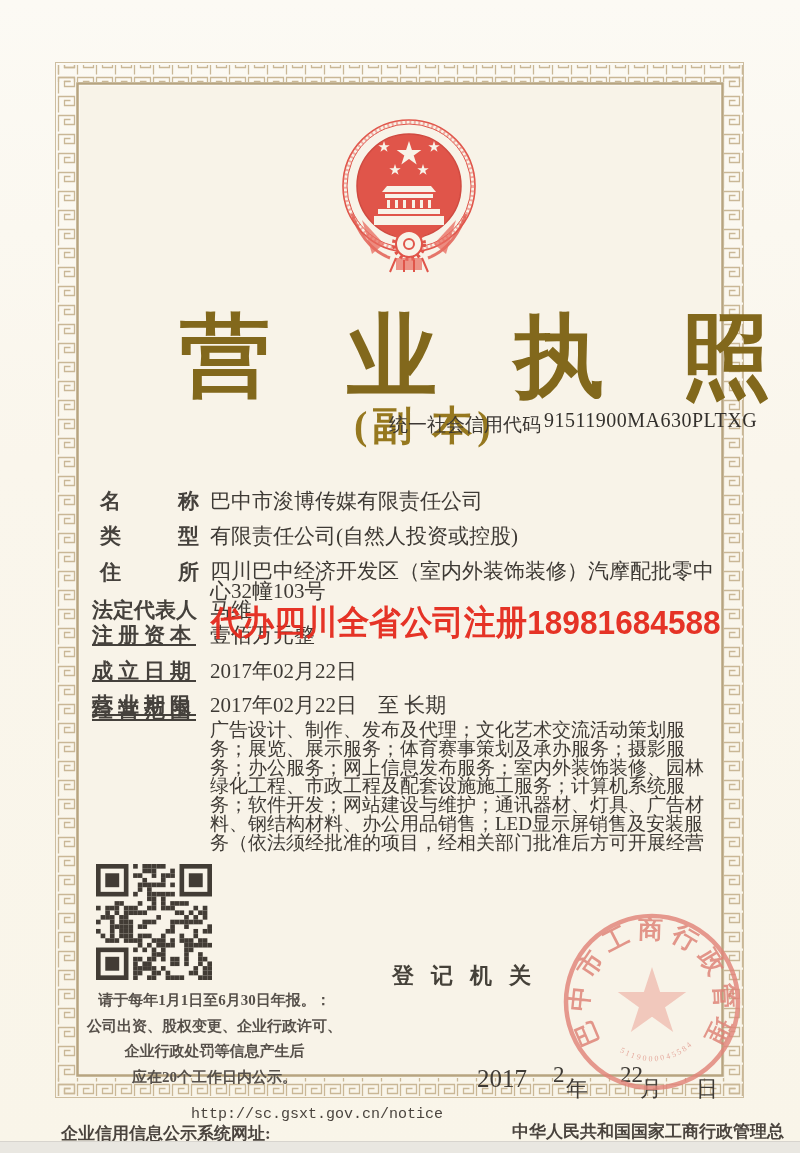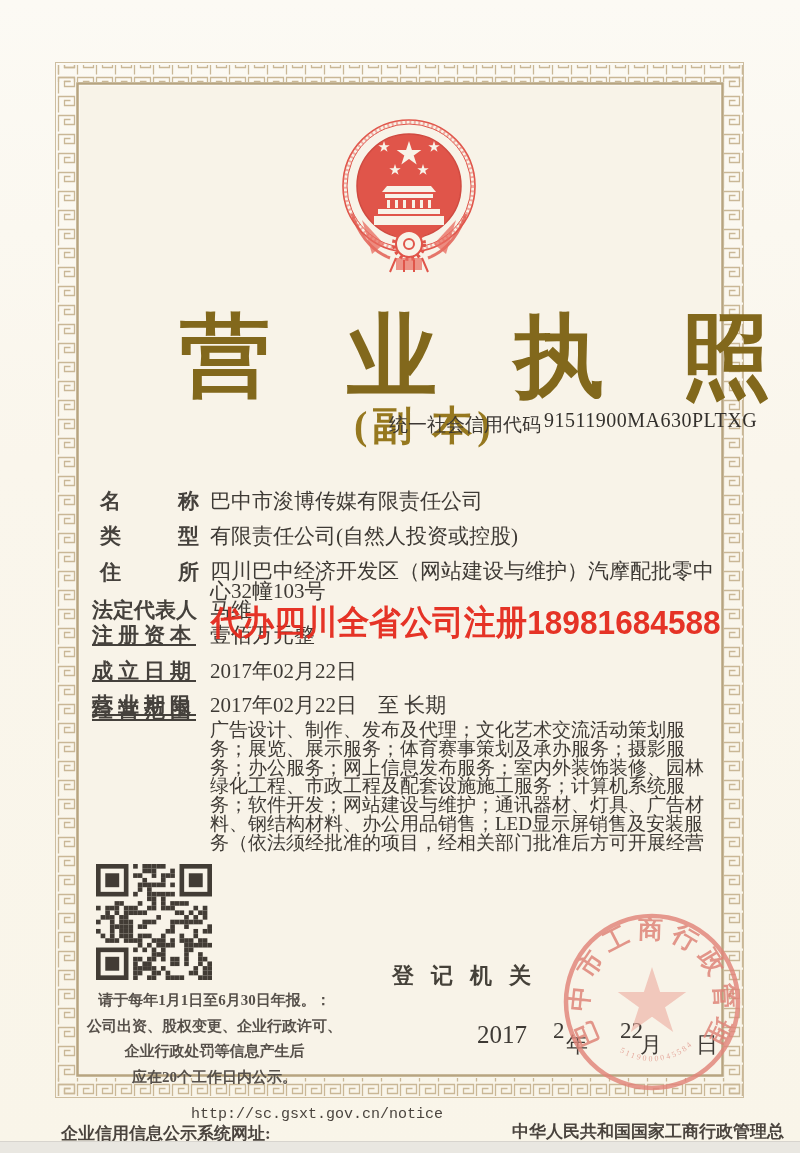--- a/index.html
+++ b/index.html
@@ -26,21 +26,21 @@
   .scope-lines div{white-space:nowrap;}
 
   .watermark{left:211px;top:600px;font-size:34px;font-weight:800;color:#e5291c;
              white-space:nowrap;transform:scaleX(0.93);transform-origin:left top;
              font-family:"Liberation Sans",sans-serif;opacity:.95;}
 
   .notice{left:87px;top:988px;font-size:15px;font-weight:600;color:#56504a;line-height:25.6px;text-align:center;}
   .notice div{white-space:nowrap;}
   .registry{left:392px;top:961px;font-size:22px;font-weight:700;color:#454139;
             letter-spacing:17px;white-space:nowrap;font-family:"Liberation Sans",sans-serif;}
-  .date-part{color:#3e3a35;white-space:nowrap;}
+  .date-part{color:#3e3a35;white-space:nowrap;margin-top:44px;}
 
   .footer-url{left:191px;top:1106px;font-size:15px;color:#4a443e;}
   .footer-site{left:61px;top:1122px;font-size:17px;color:#4a443e;font-weight:600;}
   .footer-issuer{left:512px;top:1120px;font-size:17px;color:#4a443e;font-weight:600;}
   .bottom-strip{left:0;bottom:0;width:800px;height:11px;background:#e9e7e1;border-top:1px solid #d7d4ce;}
 </style>
 </head>
 <body>
 
 <div class="page">
@@ -98,21 +98,21 @@
   <div class="abs code-label serif">统一社会信用代码</div>
   <div class="abs code-value serif">91511900MA630PLTXG</div>
 
   <div class="abs flabel ls2" style="top:487px">名称</div>
   <div class="abs fvalue" style="top:487px">巴中市浚博传媒有限责任公司</div>
 
   <div class="abs flabel ls2" style="top:522px">类型</div>
   <div class="abs fvalue" style="top:522px">有限责任公司(自然人投资或控股)</div>
 
   <div class="abs flabel ls2" style="top:558px">住所</div>
-  <div class="abs fvalue" style="top:557px">四川巴中经济开发区（网站建设与维护）汽摩配批零中</div>
+  <div class="abs fvalue" style="top:557px">四川巴中经济开发区（室内外装饰装修）汽摩配批零中</div>
   <div class="abs fvalue" style="top:577px">心32幢103号</div>
 
   <div class="abs flabel ls5" style="top:596px">法定代表人</div>
   <div class="abs fvalue" style="top:596px">马维</div>
 
   <div class="abs flabel ls4" style="top:621px">注册资本</div>
   <div class="abs fvalue" style="top:621px">壹佰万元整</div>
 
   <div class="abs flabel ls4" style="top:657px">成立日期</div>
   <div class="abs fvalue" style="top:657px">2017年02月22日</div>

